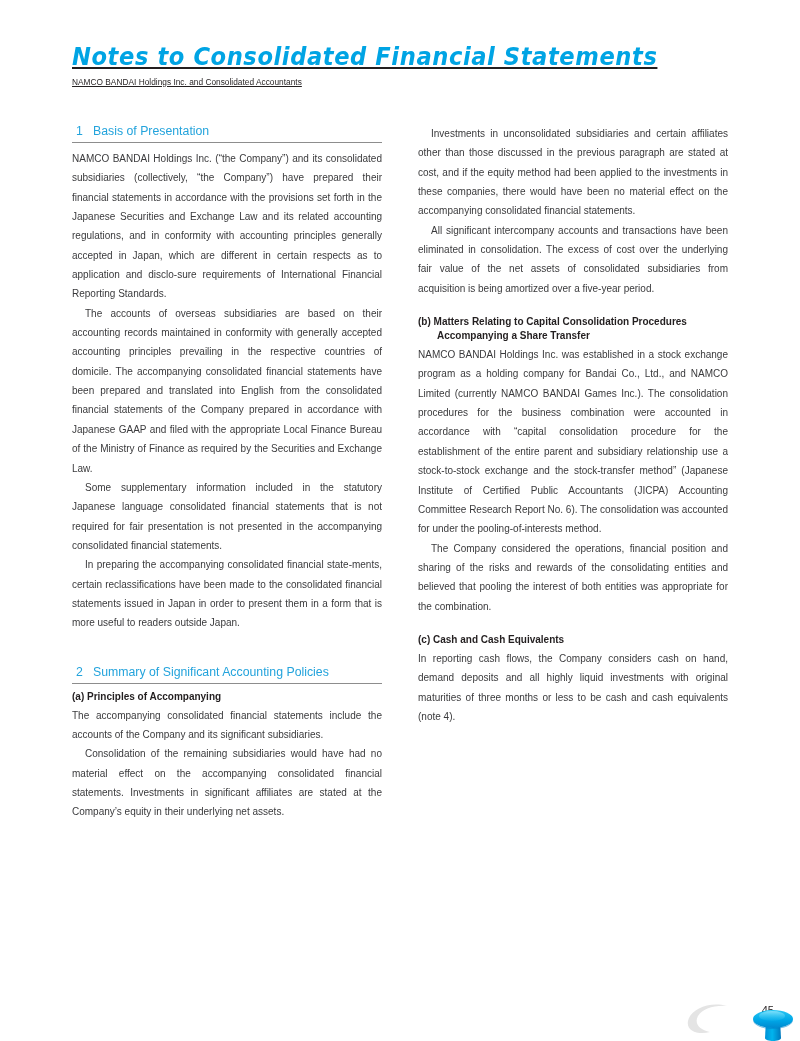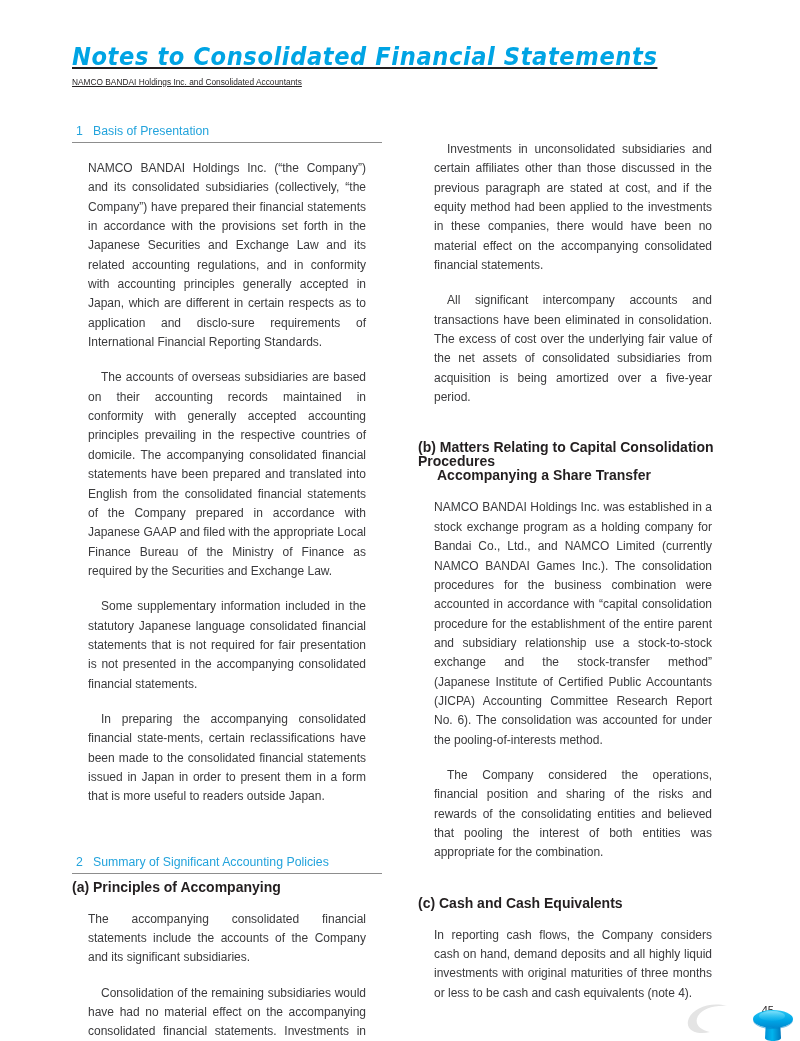--- a/index.html
+++ b/index.html
@@ -81,36 +81,36 @@
     display: inline-block;
     min-width: 17px;
     color: #23a3dc;
   }
   .section-head .txt {
     color: #23a3dc;
   }
   .section-2-spacer { height: 32px; }
 
   .sub-head {
-    font-size: 14px;
+    font-size: 10px;
     line-height: 14px;
     font-weight: bold;
     color: #231f20;
     margin: 0 0 2px 0;
   }
   .sub-head .cont {
     display: block;
     padding-left: 19px;
   }
   .sub-head-gap { height: 17px; }
 
   
   p.body {
-    margin: 16px;
-    font-size: 12px;
+    margin: 0;
+    font-size: 10px;
     line-height: 19.35px;
     text-align: justify;
     text-justify: inter-word;
     color: #3a3a3c;
     -webkit-hyphens: none;
     hyphens: none;
   }
   p.body.indent { text-indent: 13px; }
 
   

